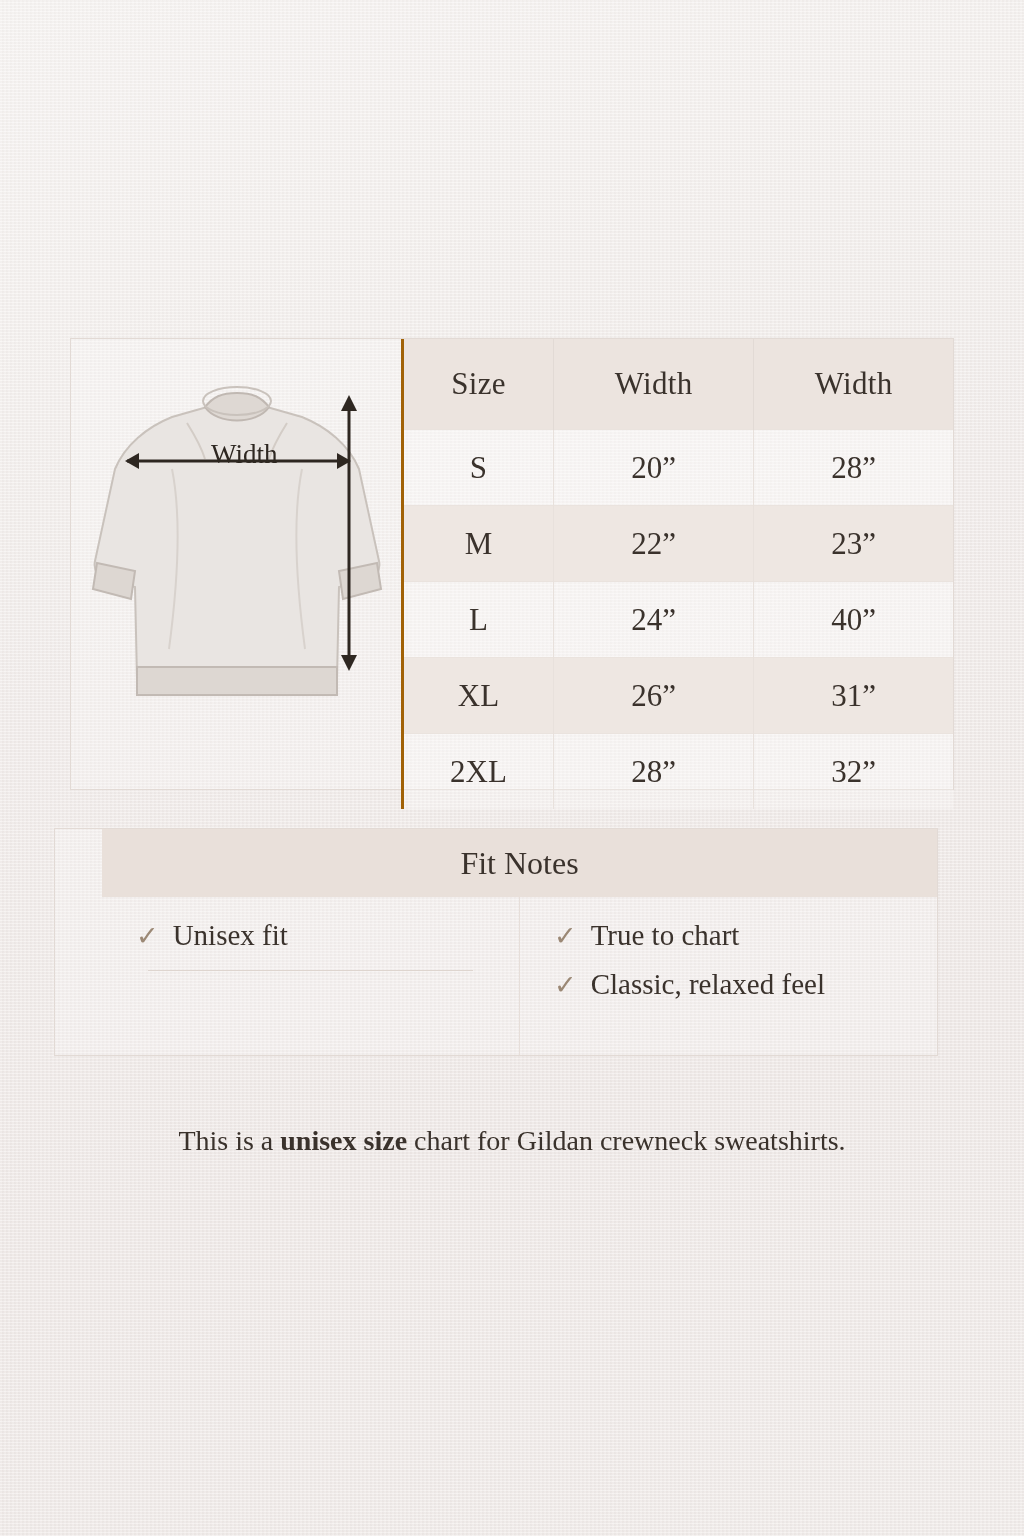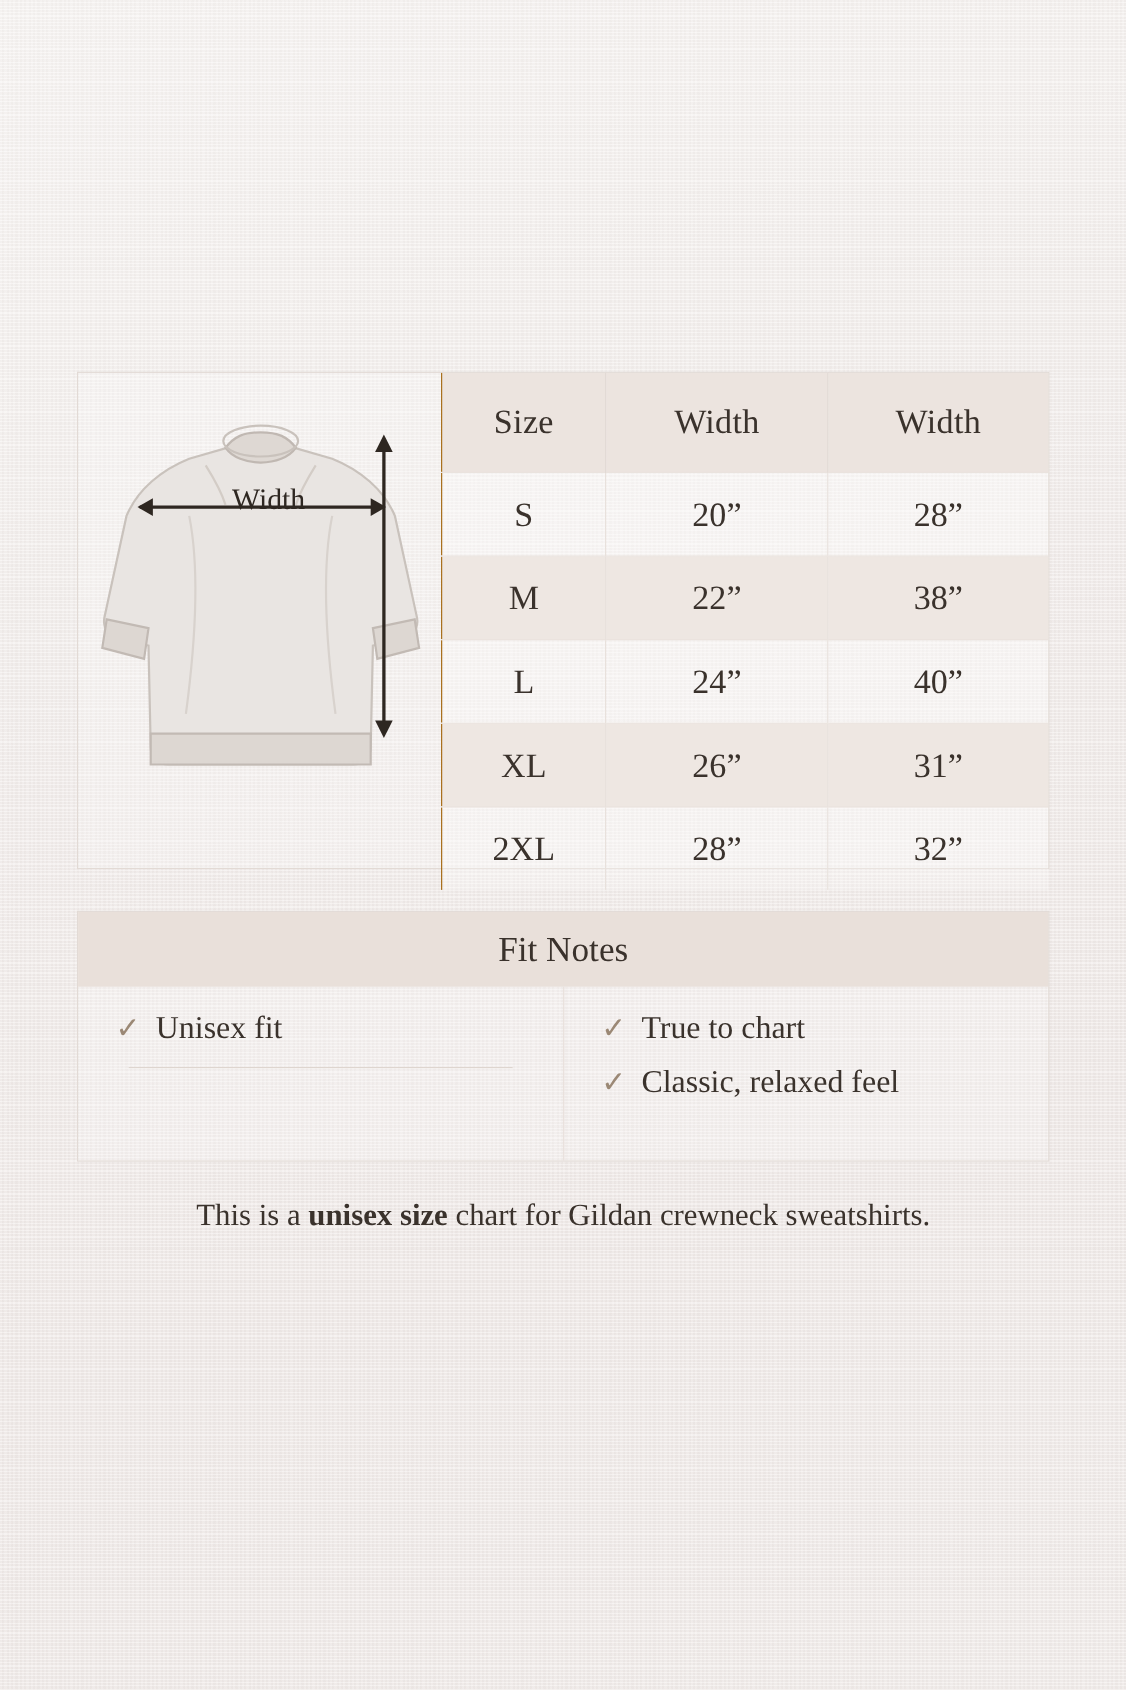--- a/index.html
+++ b/index.html
@@ -85,21 +85,21 @@
     top: 100px;
     font-size: 27px;
     color: #2e2721;
     font-family: "Liberation Serif", serif;
   }
 
   
   .size-table {
     flex: 1;
     border-collapse: collapse;
-    border-left: 1px solid #a16207;
+    border-left: 3px solid #a16207;
     table-layout: fixed;
     padding-left: 13px;
   }
   .size-table th {
     font-family: "Liberation Serif", serif;
     font-size: 31px;
     font-weight: 400;
     color: #3a322c;
     background: #ece4df;
     height: 88px;
@@ -120,27 +120,28 @@
   .size-table tbody tr:nth-child(even) td {
     background: #eee7e2;
   }
   .size-table tbody tr:nth-child(odd) td {
     background: rgba(255,255,255,0.25);
   }
 
   
   .notes-card {
     position: absolute;
-    left: 70px;
+    left: 54px;
     top: 828px;
     width: 884px;
     height: 228px;
     border: 1px solid #e2dad5;
     box-sizing: border-box;
     background: rgba(255,255,255,0.22);
+    padding-left: 47px;
   }
   .notes-header {
     height: 68px;
     background: #e9e0da;
     display: flex;
     align-items: center;
     justify-content: center;
     font-size: 32px;
     color: #3a322c;
     font-family: "Liberation Serif", serif;
@@ -174,21 +175,21 @@
   .note-rule {
     height: 1px;
     background: #ded5cf;
     margin: 18px 12px 0 12px;
   }
 
   
   .footer {
     position: absolute;
     left: 0;
-    top: 1090px;
+    top: 1125px;
     width: 1024px;
     text-align: center;
   }
   .footer p {
     margin: 0 0 18px 0;
     font-size: 28px;
     color: #3a322c;
     font-family: "Liberation Serif", serif;
   }
   .footer b { font-weight: 700; }
@@ -251,21 +252,21 @@
       </thead>
       <tbody>
         <tr>
           <td>S</td>
           <td>20”</td>
           <td>28”</td>
         </tr>
         <tr>
           <td>M</td>
           <td>22”</td>
-          <td>38”</td>
+          <td>23”</td>
         </tr>
         <tr>
           <td>L</td>
           <td>24”</td>
           <td>40”</td>
         </tr>
         <tr>
           <td>XL</td>
           <td>26”</td>
           <td>31”</td>

